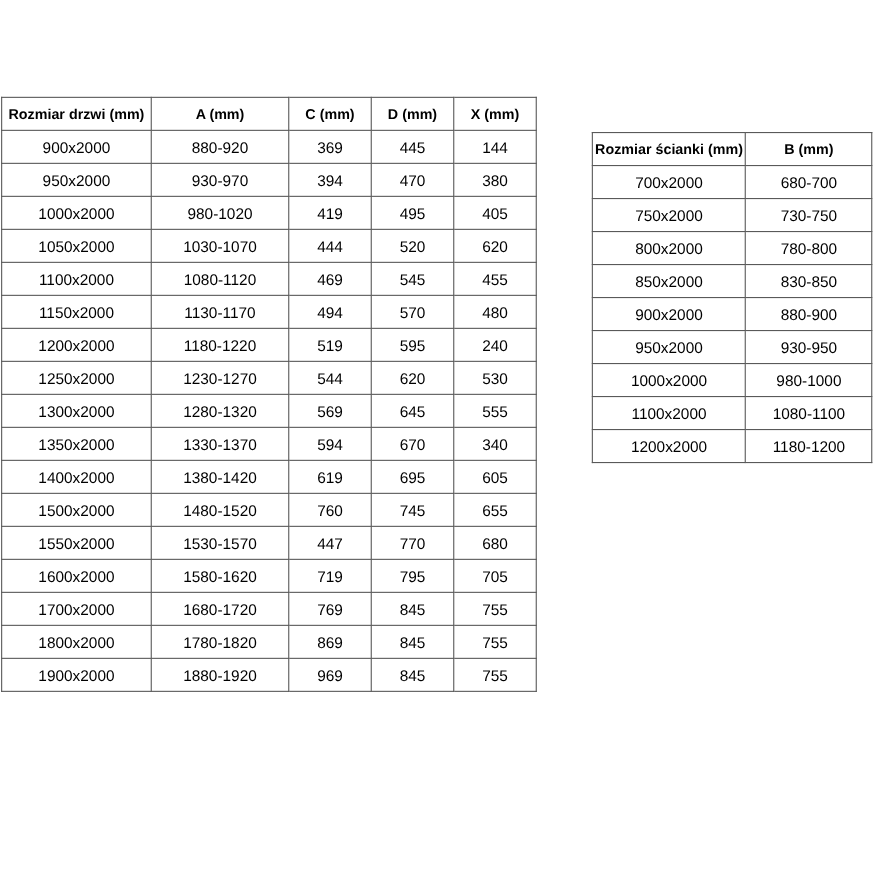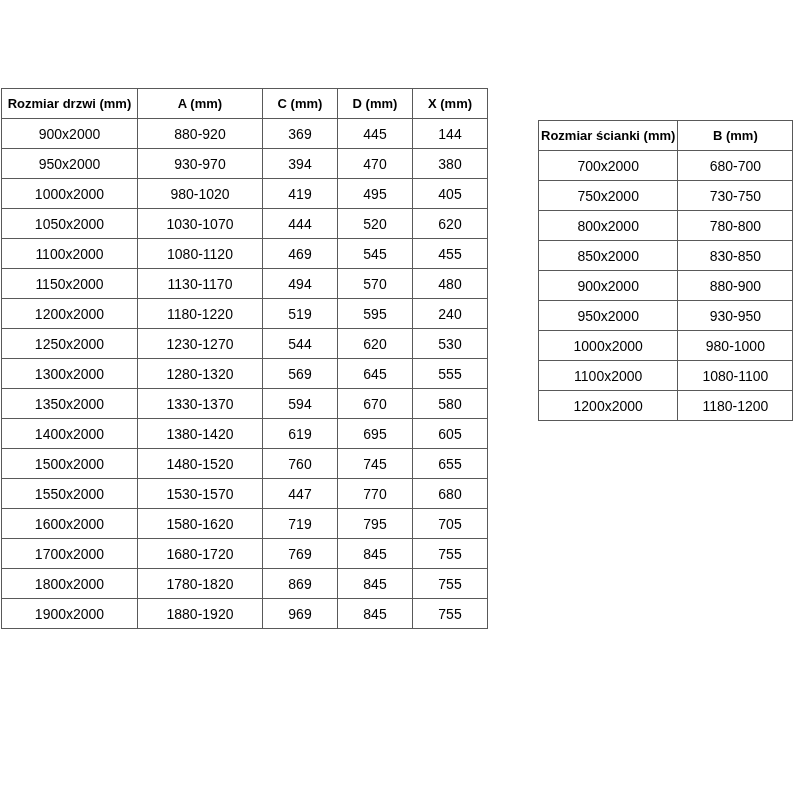--- a/index.html
+++ b/index.html
@@ -127,21 +127,21 @@
           <td>1280-1320</td>
           <td>569</td>
           <td>645</td>
           <td>555</td>
         </tr>
         <tr>
           <td>1350x2000</td>
           <td>1330-1370</td>
           <td>594</td>
           <td>670</td>
-          <td>580</td>
+          <td>340</td>
         </tr>
         <tr>
           <td>1400x2000</td>
           <td>1380-1420</td>
           <td>619</td>
           <td>695</td>
           <td>605</td>
         </tr>
         <tr>
           <td>1500x2000</td>

